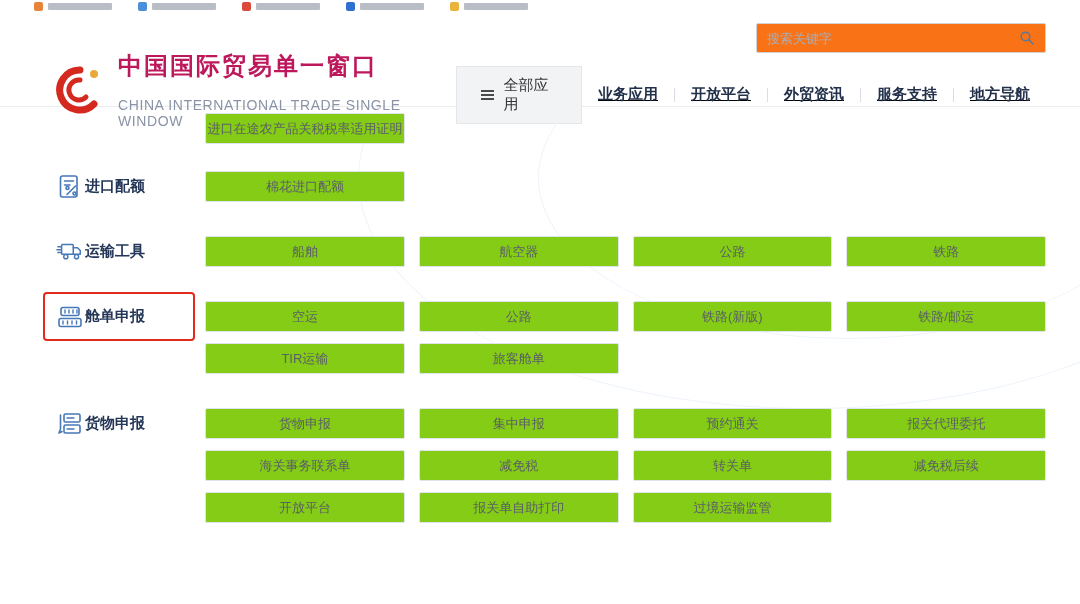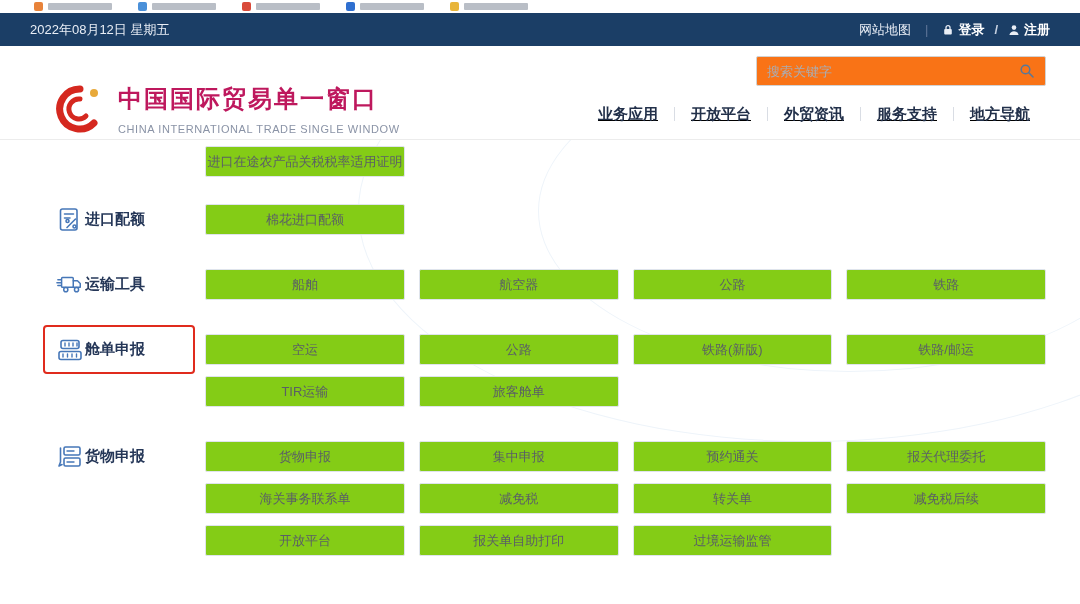--- a/index.html
+++ b/index.html
@@ -20,21 +20,21 @@
   .tb-strong { font-weight:bold; color:#ffffff; display:flex; align-items:center; gap:4px; cursor:pointer; }
   .tb-slash { color:#c7d2e2; font-weight:bold; }
 
   
   .header { height:94px; background:#fff; position:relative; border-bottom:1px solid #ececec; }
   .header-main { position:absolute; left:34px; right:34px; top:42px; display:flex; align-items:center; }
   .logo-block { display:flex; align-items:center; transform:translateY(-5px); margin-left:20px; }
   .logo { width:52px; height:52px; flex:none; }
   .title-block { margin-left:12px; }
   .site-title { font-size:24px; color:#be185d; font-weight:bold; letter-spacing:2px; }
-  .site-sub { font-size:11px; color:#8a93a6; letter-spacing:0.6px; margin-top:8px; }
+  .site-sub { font-size:14px; color:#8a93a6; letter-spacing:0.6px; margin-top:15px; }
   .all-apps { margin-left:26px; background:#f2f3f5; border:1px solid #e4e6ea; color:#333; font-size:15px;
               padding:9px 24px; display:flex; align-items:center; gap:10px; cursor:pointer; }
   .menu-icon { width:14px; height:2px; background:#4a4a4a; box-shadow:0 -4px 0 #4a4a4a, 0 4px 0 #4a4a4a; display:inline-block; }
   .nav { margin-left:auto; display:flex; align-items:center;text-decoration:underline; }
   .nav-item { font-size:15px; color:#22304a; font-weight:bold; padding:0 16px; cursor:pointer; white-space:nowrap; }
   .nav-sep { width:1px; height:14px; background:#d9dde4; }
   .search { position:absolute; top:10px; right:34px; width:290px; height:30px; border:1px solid #d2d2d2; border-radius:2px;
             display:flex; align-items:center; padding:0 10px; background:#f97316; }
   .search input { border:none; outline:none; flex:1; font-size:13px; color:#333; font-family:inherit; background:transparent; }
   .search input::placeholder { color:#a9adb5; }
@@ -80,42 +80,20 @@
     <div class="bm">
         <span class="bm-ico" style="background:#2f6fd0"></span>
         <span class="bm-txt"></span>
       </div>
     <div class="bm">
         <span class="bm-ico" style="background:#e8b53a"></span>
         <span class="bm-txt"></span>
       </div>
   </div>
 
-  <div class="topbar">
-    <span>2022年08月12日 星期五</span>
-    <div class="topbar-right">
-      <span class="tb-link">网站地图</span>
-      <span class="tb-sep">|</span>
-      <span class="tb-strong">
-        <svg class="tb-ico" width="12" height="12" viewBox="0 0 12 12">
-            <rect x="2.2" y="5" width="7.6" height="5.6" rx="1" fill="#e9eef6"></rect>
-            <path d="M4 5V3.6a2 2 0 014 0V5" stroke="#e9eef6" stroke-width="1.3" fill="none"></path>
-          </svg>
-        <span>登录</span>
-      </span>
-      <span class="tb-slash">/</span>
-      <span class="tb-strong">
-        <svg class="tb-ico" width="12" height="12" viewBox="0 0 12 12">
-            <circle cx="6" cy="3.6" r="2.3" fill="#e9eef6"></circle>
-            <path d="M1.4 11c.6-2.6 2.5-3.8 4.6-3.8S10 8.4 10.6 11z" fill="#e9eef6"></path>
-          </svg>
-        <span>注册</span>
-      </span>
-    </div>
-  </div>
 
   <div class="header">
     <div class="search">
       <input type="text" placeholder="搜索关键字" style="">
       <svg class="search-icon" viewBox="0 0 16 16">
           <circle cx="6.5" cy="6.5" r="4.3" fill="none" stroke="#55789c" stroke-width="1.5"></circle>
           <line x1="9.8" y1="9.8" x2="14" y2="14" stroke="#55789c" stroke-width="1.5" stroke-linecap="round"></line>
         </svg>
     </div>
     <div class="header-main">
@@ -123,20 +101,24 @@
         <svg class="logo" viewBox="0 0 52 52">
           <path d="M26 6a20 20 0 1014 34" fill="none" stroke="#d5281f" stroke-width="7" stroke-linecap="round"></path>
           <path d="M26 16a10 10 0 106 17" fill="none" stroke="#d5281f" stroke-width="5" stroke-linecap="round"></path>
           <circle cx="40" cy="10" r="4" fill="#e8a93a"></circle>
         </svg>
         <div class="title-block">
           <div class="site-title">中国国际贸易单一窗口</div>
           <div class="site-sub">CHINA INTERNATIONAL TRADE SINGLE WINDOW</div>
         </div>
       </div>
+      <div class="all-apps">
+        <span class="menu-icon"></span>
+        <span>全部应用</span>
+      </div>
       <div class="nav">
         <span class="nav-item">业务应用</span>
         <span class="nav-sep"></span>
         <span class="nav-item">开放平台</span>
         <span class="nav-sep"></span>
         <span class="nav-item">外贸资讯</span>
         <span class="nav-sep"></span>
         <span class="nav-item">服务支持</span>
         <span class="nav-sep"></span>
         <span class="nav-item">地方导航</span>

